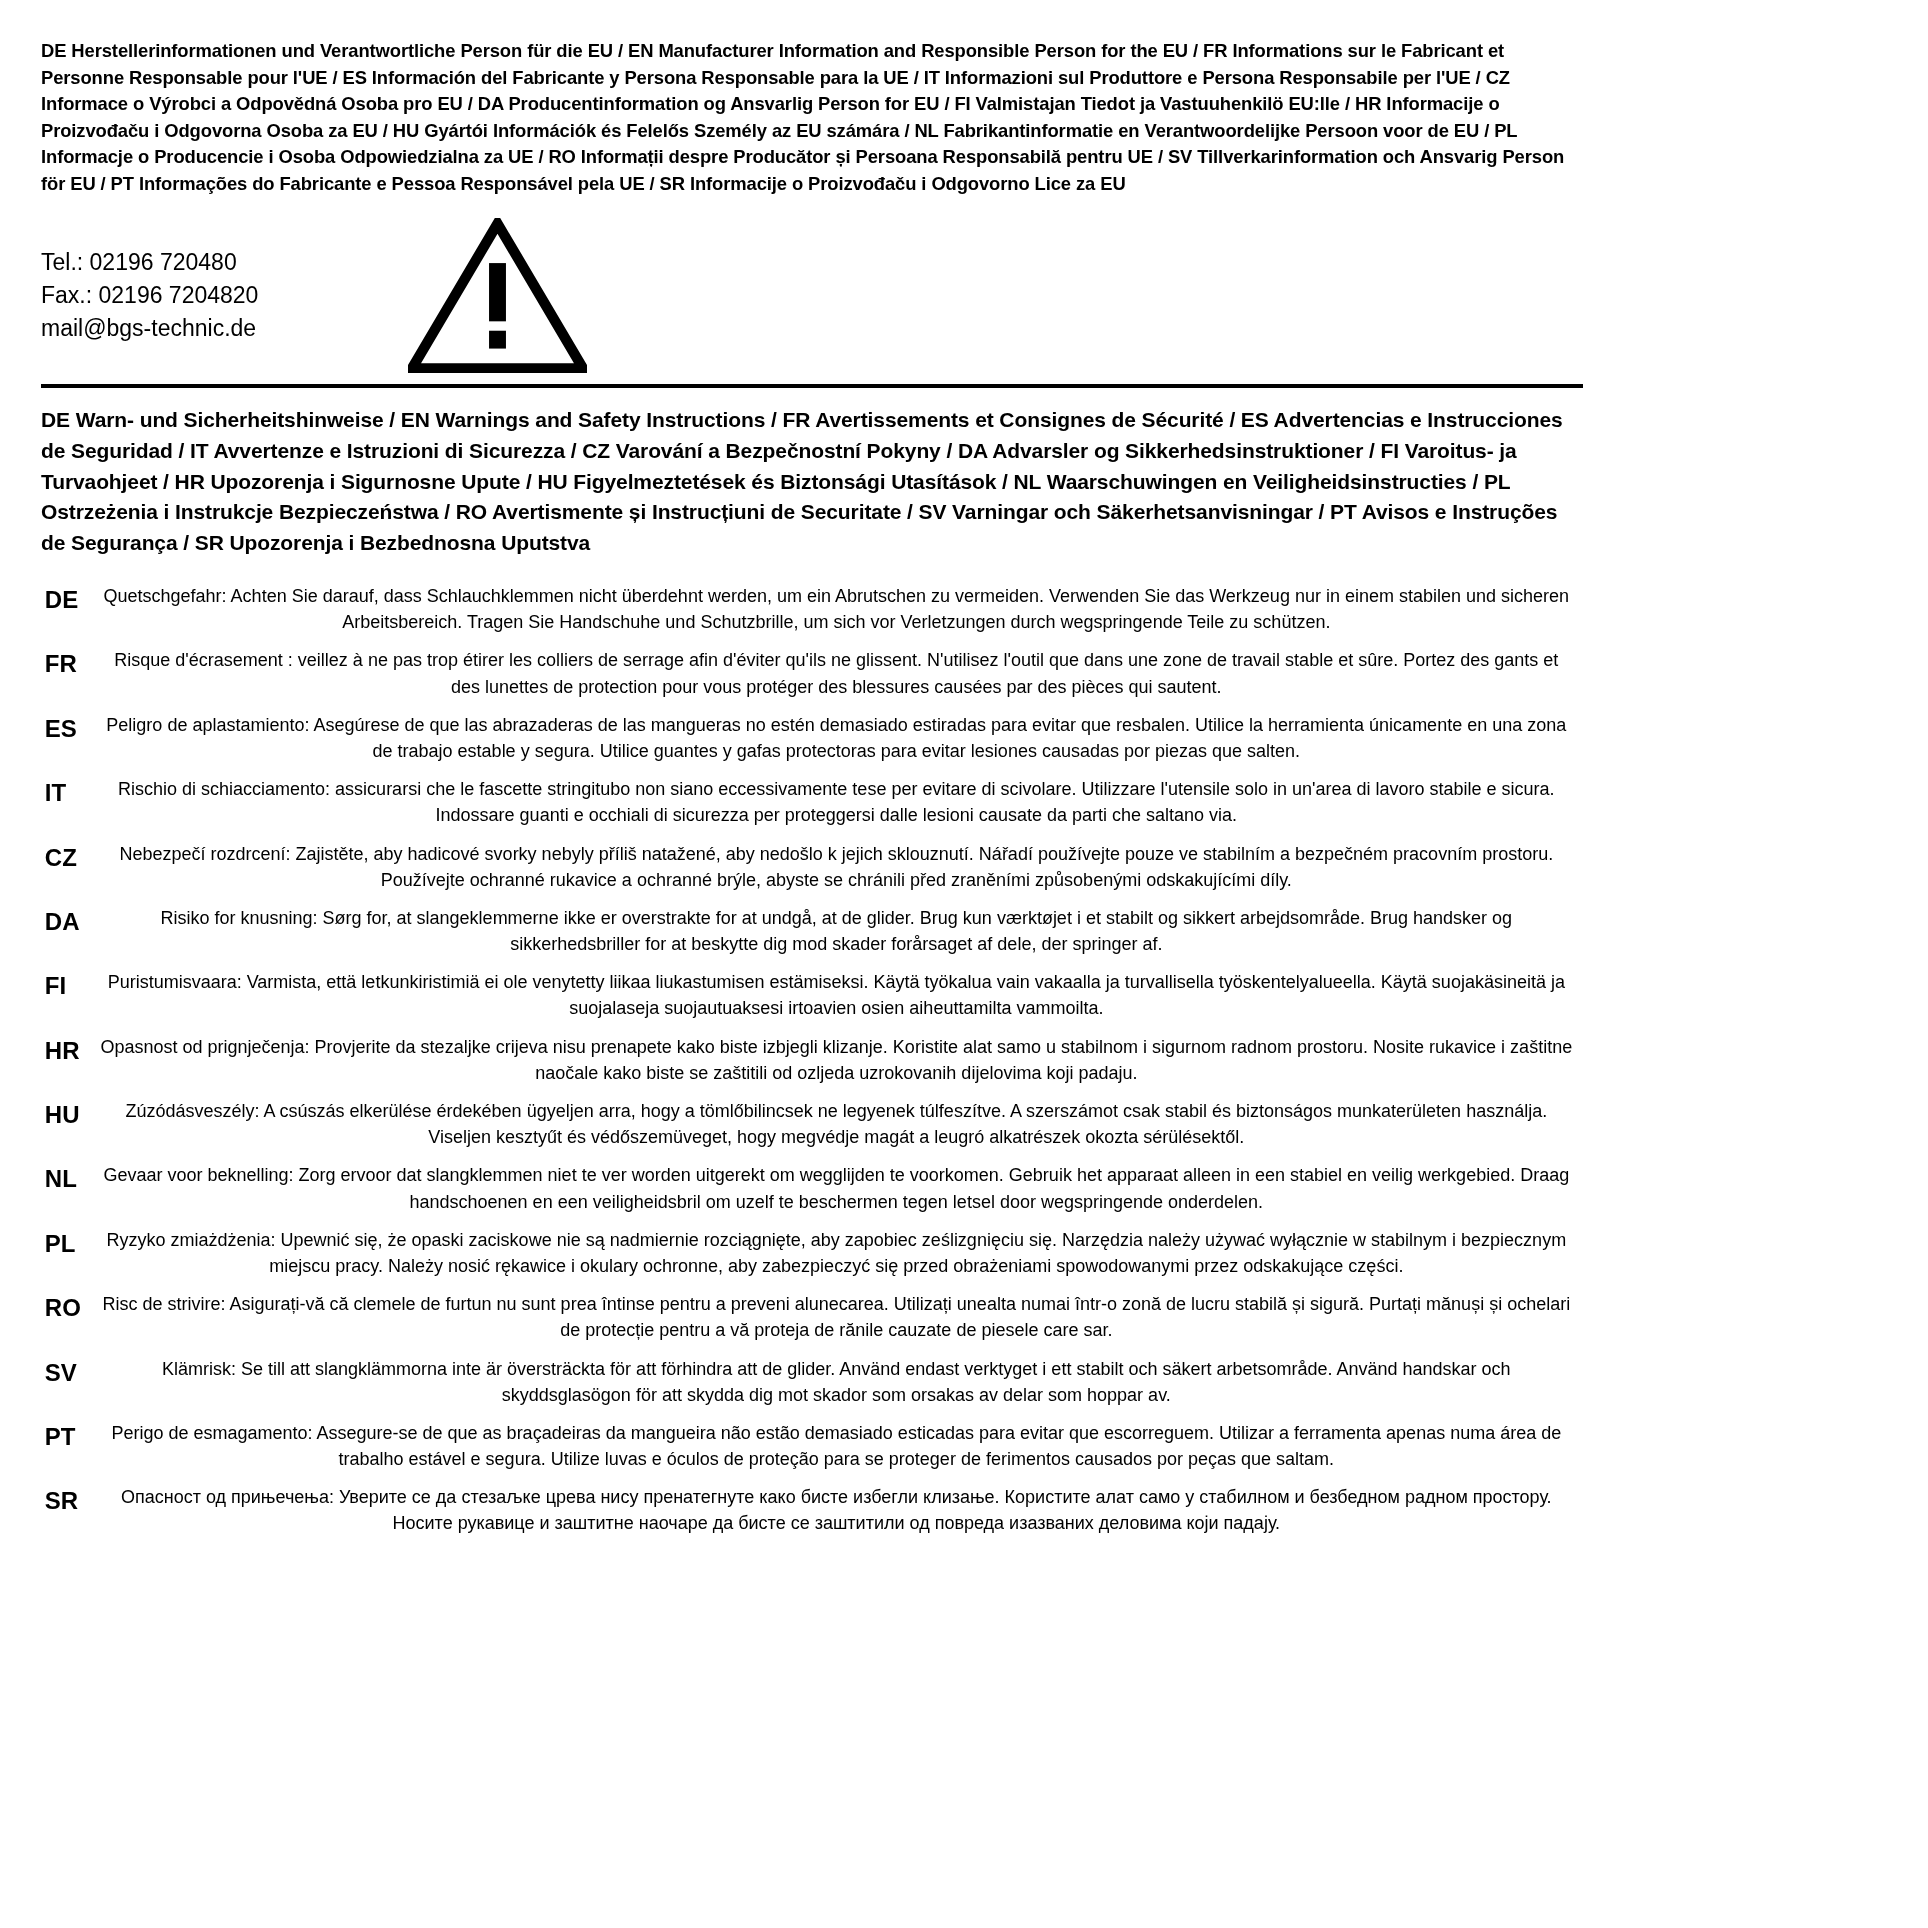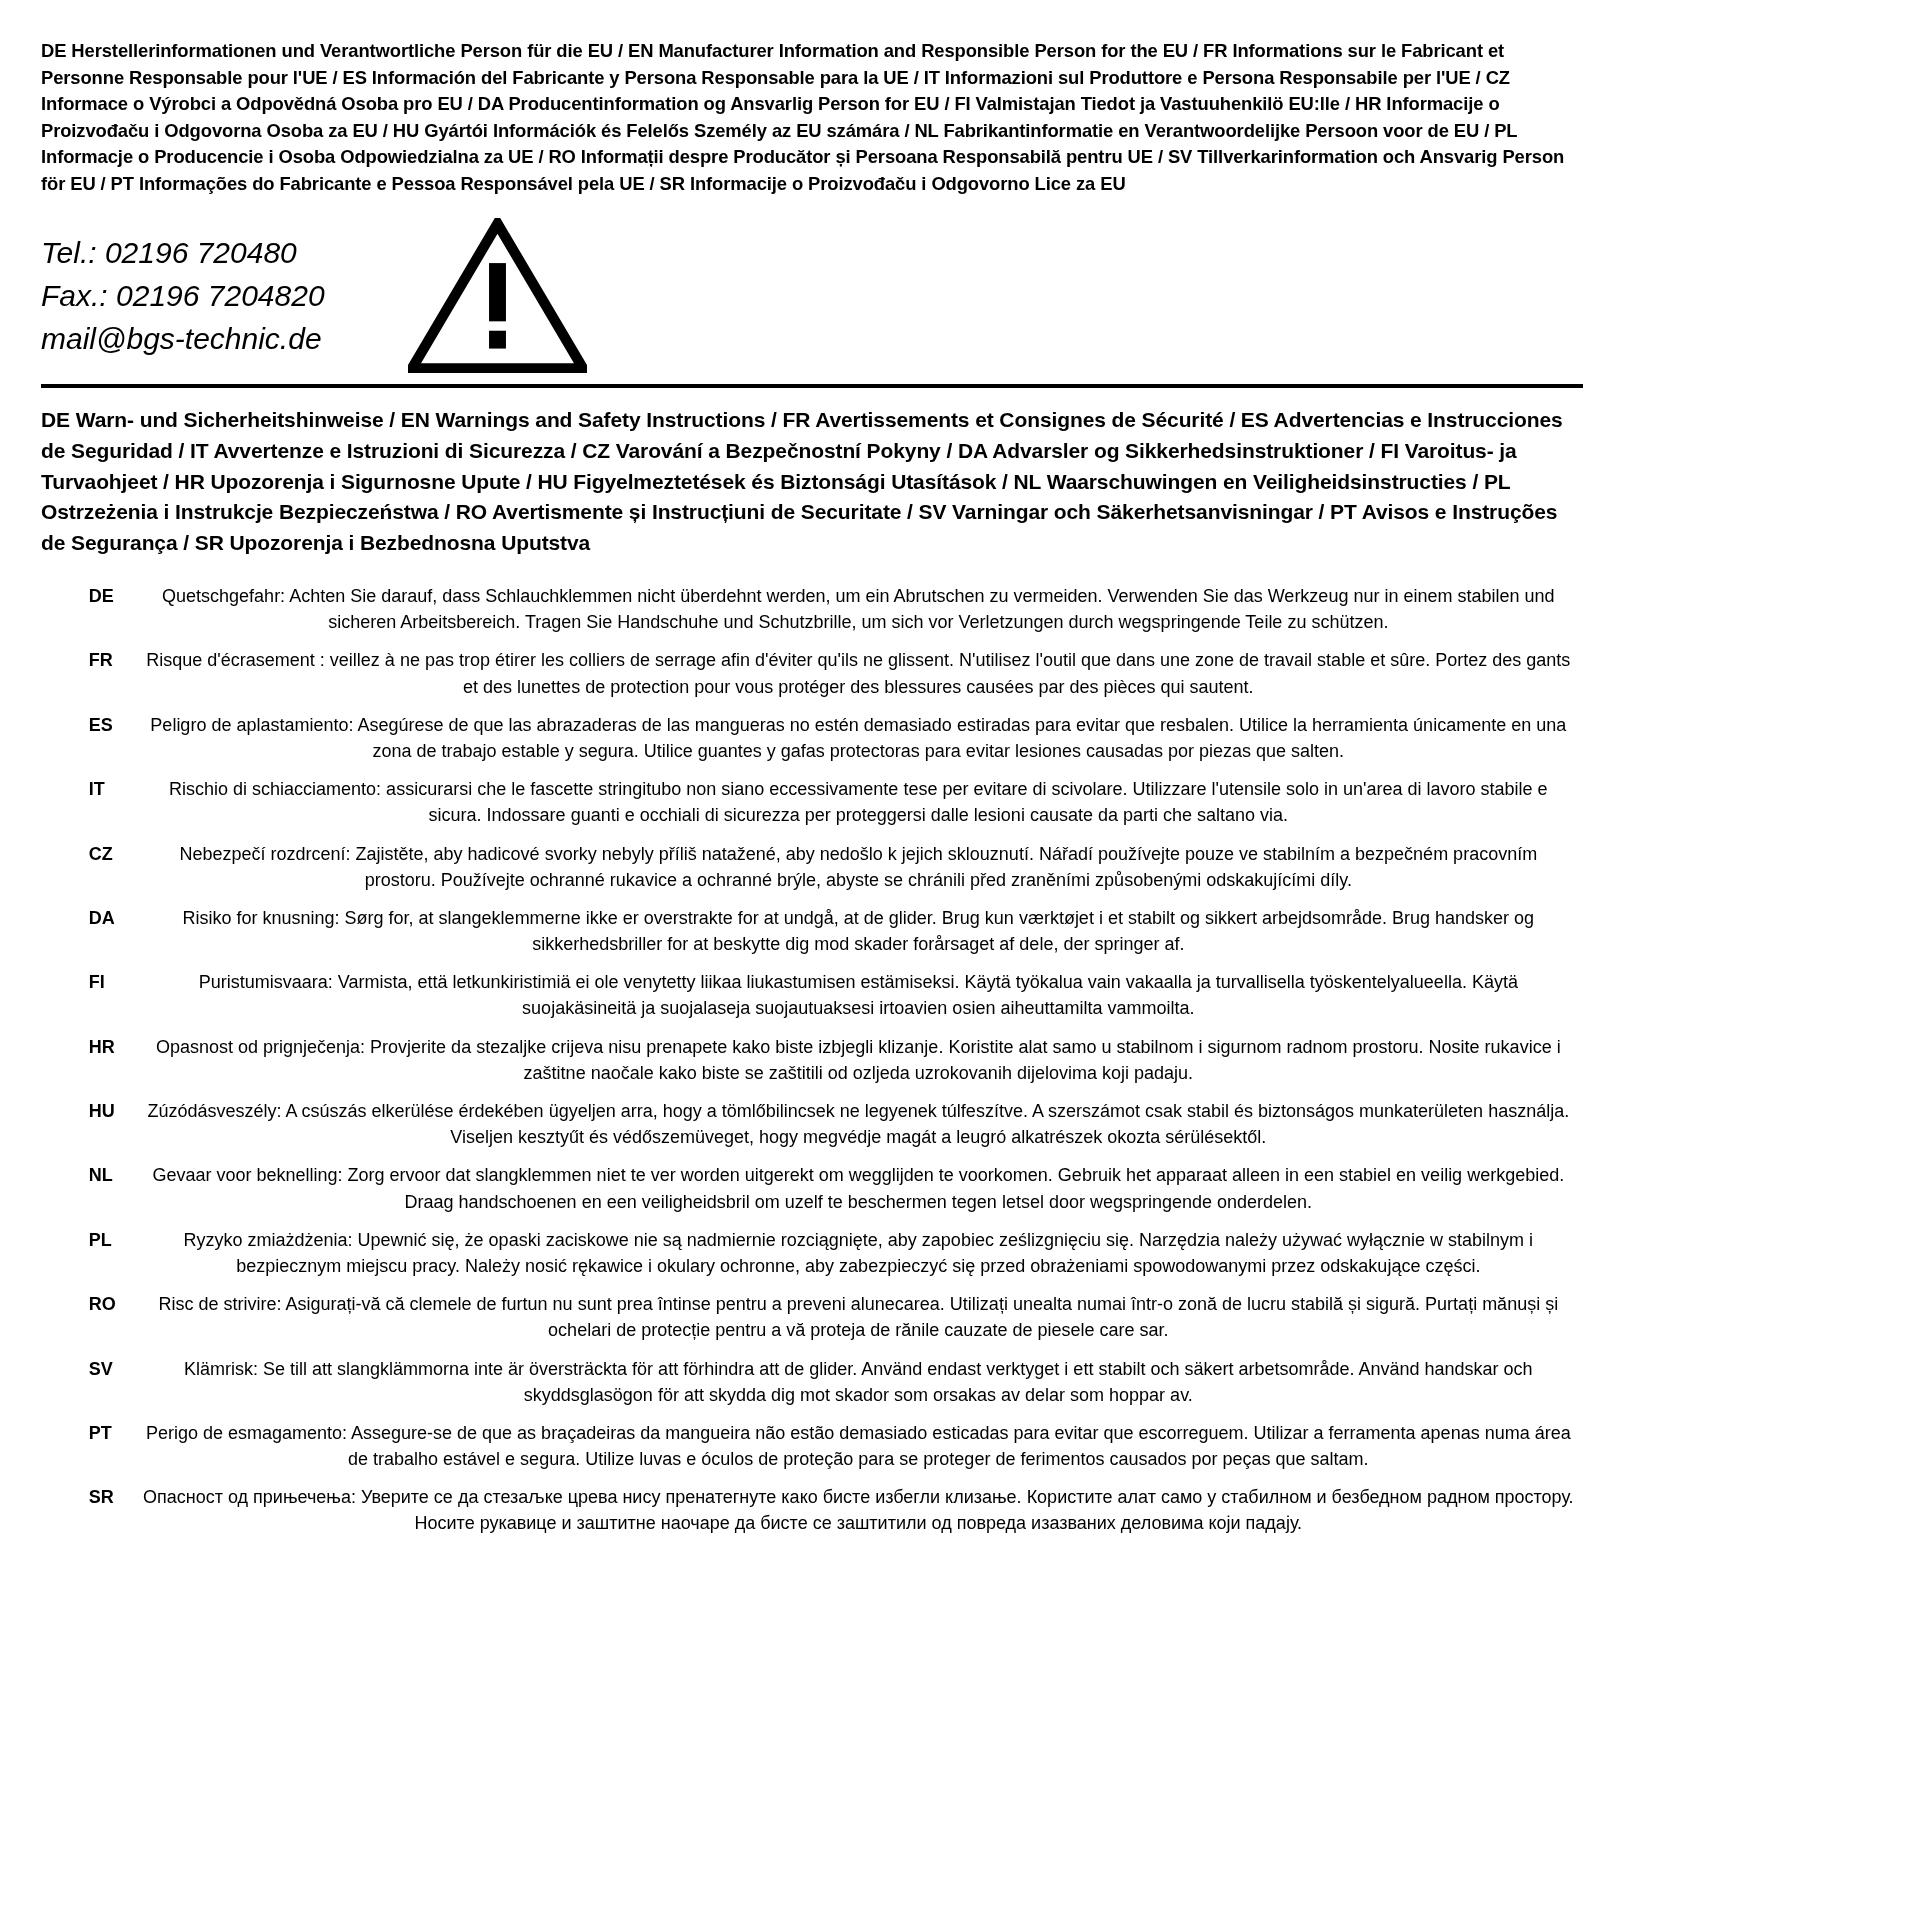--- a/index.html
+++ b/index.html
@@ -67,23 +67,22 @@
     margin-top: -9.4px;
     display: block;
   }
   .addr-block {
     flex: 0 0 395px;
     font-size: 22.6px;
     line-height: 1.44;
   }
   .tel-block {
     flex: 0 0 358px;
-    font-size: 30px;
+    font-size: 23px;
     line-height: 1.44;
-    font-style: italic;
   }
   .web-block {
     flex: 1 1 auto;
     text-align: center;
     font-size: 30px;
     font-weight: bold;
     letter-spacing: 0.3px;
   }
   .warn-tri {
     flex: 0 0 188px;
@@ -102,26 +101,25 @@
   }
 
   
   .lang-row {
     display: flex;
     align-items: flex-start;
     margin-bottom: 12.2px;
   }
   .lang-code {
     flex: 0 0 58px;
-    font-size: 18px;
+    font-size: 24px;
     font-weight: bold;
     line-height: 1.45;
     padding-left: 3.8px;
     box-sizing: border-box;
-    margin-left: 44px;
   }
   .lang-text {
     flex: 1 1 auto;
     font-size: 18px;
     line-height: 1.45;
     text-align: center;
     padding-right: 9.4px;
   }
 </style>
 </head>

